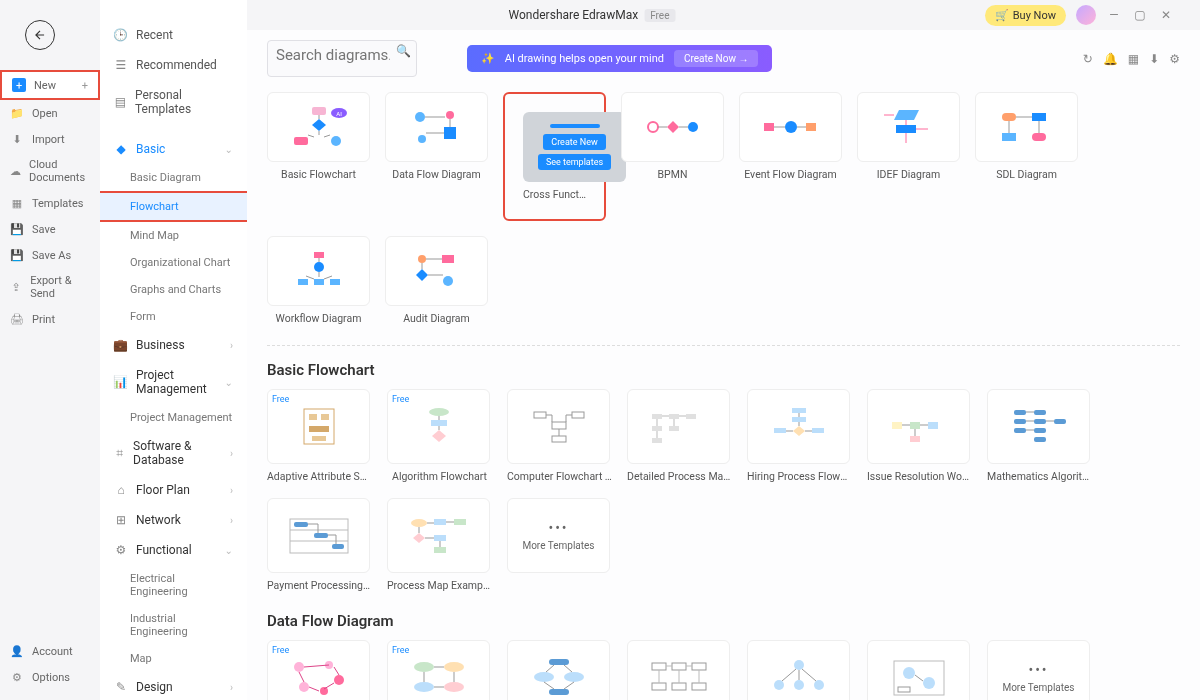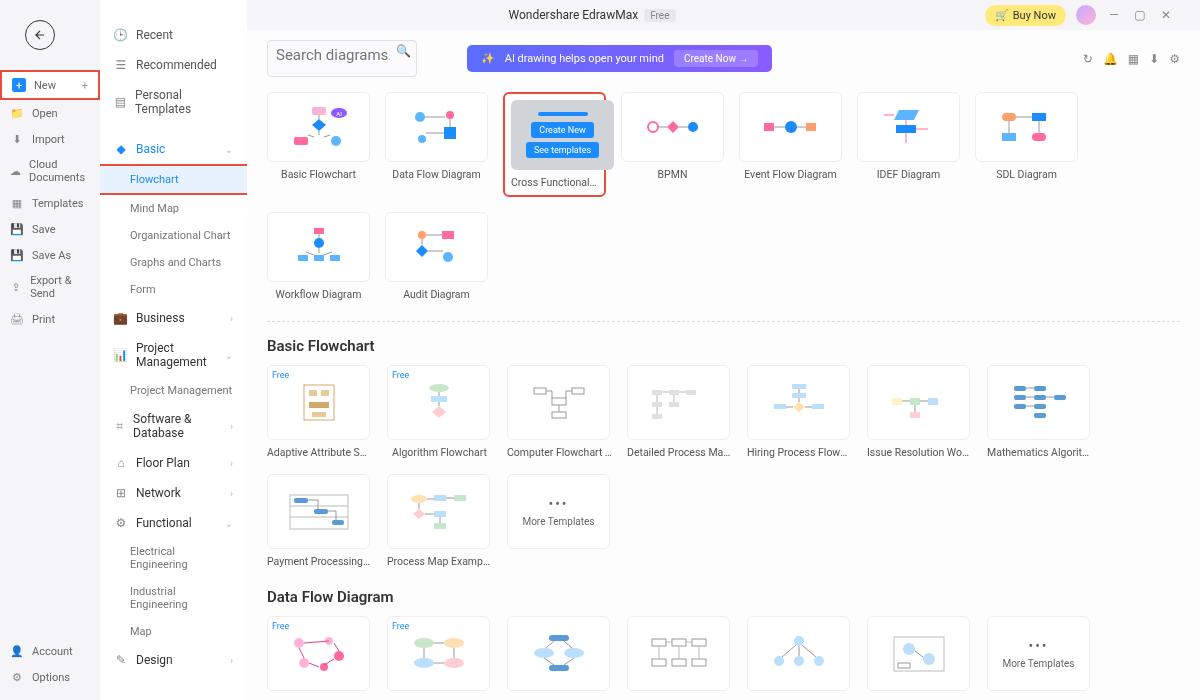--- a/index.html
+++ b/index.html
@@ -28,21 +28,21 @@
 .searchrow{display:flex;align-items:center;gap:10px;margin-bottom:15px}
 .search{position:relative;width:150px}
 .search input{width:100%;padding:5px 26px 12px 8px;border:1px solid #e0e0e5;border-radius:4px;font-size:15px;background:#fafafc}
 .search .sicon{position:absolute;right:6px;top:4px;color:#aaa}
 .ai-banner{background:linear-gradient(90deg,#5b6cff,#8a5cff);color:#fff;padding:5px 14px;border-radius:5px;font-size:11px;display:flex;align-items:center;gap:10px}
 .create-now{background:rgba(255,255,255,0.2);padding:3px 10px;border-radius:4px;font-size:10px}
 .toolrow{margin-left:auto;display:flex;gap:10px;color:#888}
 .tgrid{display:flex;flex-wrap:wrap;gap:15px;margin-bottom:20px}
 .tcard{width:103px;text-align:center}
 .tcard .thumb{width:103px;height:70px;background:#fff;border:1px solid #eee;border-radius:6px;display:flex;align-items:center;justify-content:center;margin-bottom:6px;position:relative}
-.tcard.hover{border:2px solid #e74c3c;border-radius:6px;padding:6px}
+.tcard.hover{border:2px solid #e74c3c;border-radius:6px;padding:18px}
 .tcard.hover .thumb{background:#d0d4d9;border:none;flex-direction:column;gap:4px}
 .mini-btn{background:#1a8cff;color:#fff;padding:3px 8px;border-radius:3px;font-size:9px;white-space:nowrap}
 .tcard .lbl{font-size:10.5px;color:#555;white-space:nowrap;overflow:hidden;text-overflow:ellipsis}
 .sect-title{font-size:15px;font-weight:600;margin:15px 0 10px}
 .tcard2{width:105px}
 .tcard2 .thumb{height:75px;position:relative}
 .free-tag{position:absolute;top:4px;left:4px;color:#1a8cff;font-size:9px}
 .more-dots{font-size:14px;color:#666;letter-spacing:2px}
 .divider{border:none;border-top:1px dashed #ddd;margin:10px 0}
 .ico{width:14px;height:14px;display:inline-flex;align-items:center;justify-content:center;color:#888}
@@ -137,20 +137,21 @@
   <div class="cat-top">
       <span class="ico">▤</span>
       <span>Personal Templates</span>
     </div>
   <div style="height:10px"></div>
   <div class="cat-group basic">
       <span class="ico" style="color:#1a8cff">◆</span>
       <span>Basic</span>
       <span class="chev">⌄</span>
     </div>
+  <div class="cat-sub">Basic Diagram</div>
   <div class="cat-sub active">Flowchart</div>
   <div class="cat-sub">Mind Map</div>
   <div class="cat-sub">Organizational Chart</div>
   <div class="cat-sub">Graphs and Charts</div>
   <div class="cat-sub">Form</div>
   <div class="cat-group">
       <span class="ico">💼</span>
       <span>Business</span>
       <span class="chev">›</span>
     </div>

